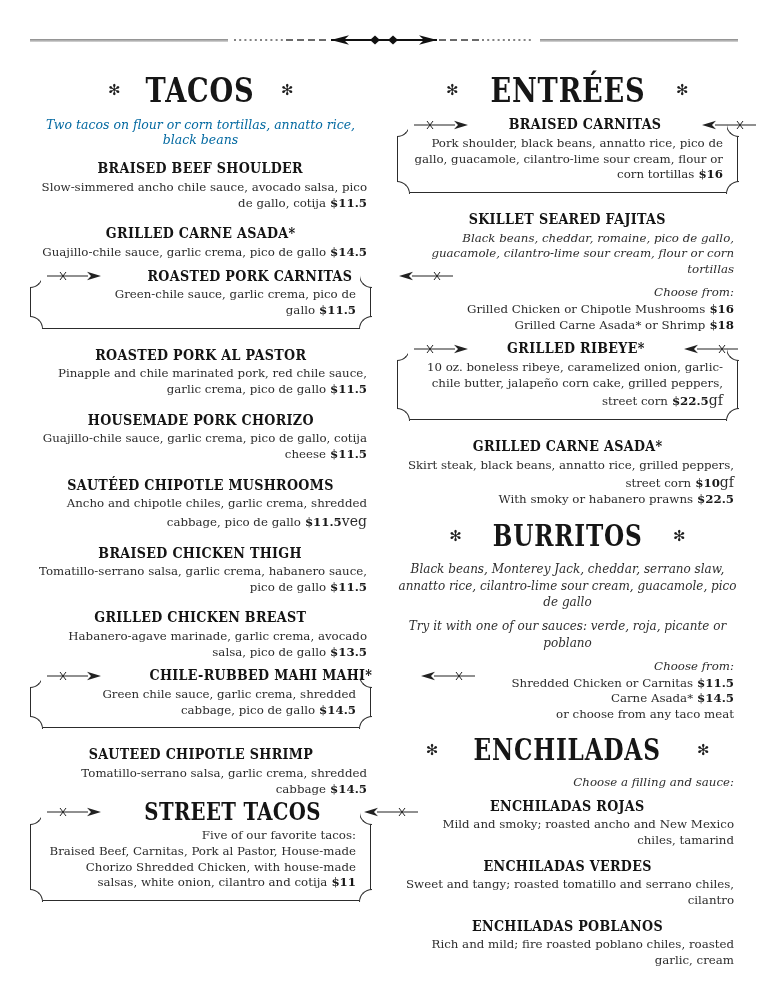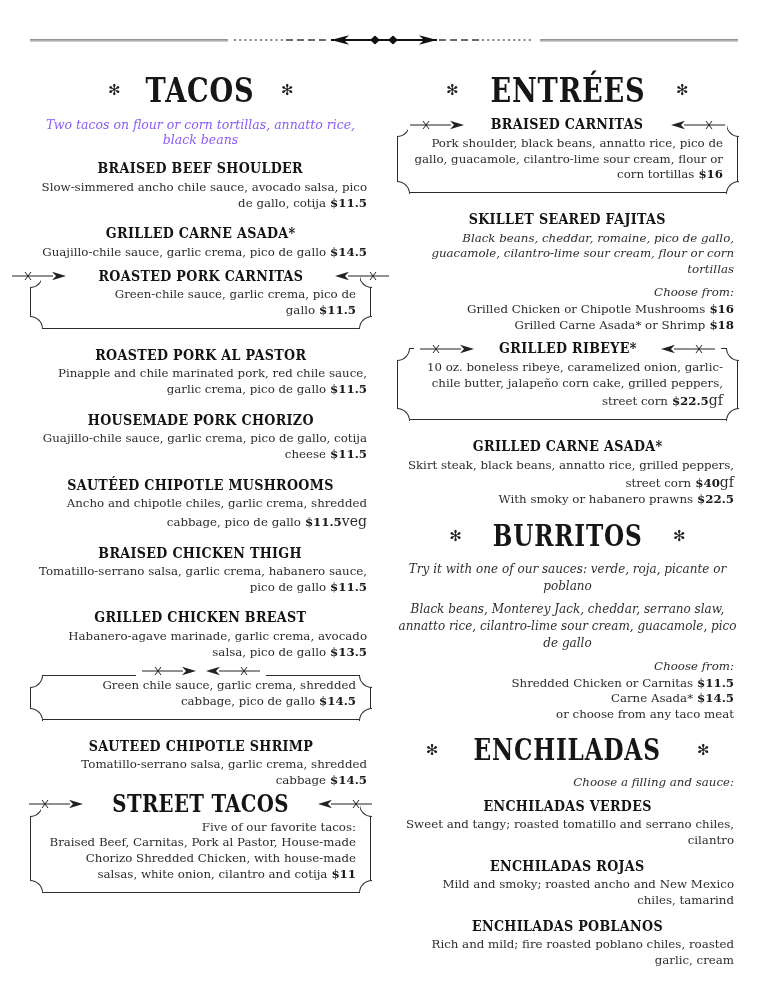--- a/index.html
+++ b/index.html
@@ -24,41 +24,41 @@
   .h1 { display:flex; justify-content:center; align-items:center; gap:12px; margin:2px 0 8px; }
   .h1 .htext {
     display:inline-block; transform:scaleX(.8); transform-origin:center;
     font-weight:bold; font-size:34px; letter-spacing:1px; color:#161616;
     font-family:"DejaVu Serif", serif; white-space:nowrap; line-height:1.1;
   }
   .h1.small .htext { font-size:29px; }
   .h1 .orn { font-size:15px; color:#1d1d1d; line-height:1; }
   .orn.flip { transform:scaleX(-1); display:inline-block; }
 
-  .subtitle { text-align:center; font-style:italic; font-size:12.5px; color:#8b5cf6; margin-bottom:12px; }
+  .subtitle { text-align:center; font-style:italic; font-size:12.5px; color:#0369a1; margin-bottom:12px; }
 
   
   .item { margin-bottom:13px; }
   .iname { text-align:center; margin-bottom:2px; line-height:1.15; }
   .iname .cond {
     display:inline-block; transform:scaleX(.82); transform-origin:center;
     font-weight:bold; font-size:15.5px; letter-spacing:.4px; color:#141414; white-space:nowrap;
   }
   .line { text-align:right; font-size:11.8px; line-height:1.34; color:#2c2c2c; padding:0 4px; }
   .line.it { font-style:italic; }
   .line.choose { font-style:italic; margin:7px 0 1px; }
   .price:not(:empty) { margin-left:4px; font-weight:bold; color:#191919; }
   .tag:not(:empty) { font-size:14px; color:#2c2c2c; }
 
   
   .plaque { position:relative; border:1.5px solid #2c2c2c; padding:2px 10px 9px; margin:15px 0 17px; }
   .plaque-head {
     position:relative; z-index:2; width:max-content; max-width:100%;
     margin:-12px auto 2px; background:#fff; padding:0 6px;
-    display:flex; align-items:center; justify-content:center; gap:10px;
+    display:flex; align-items:center; justify-content:flex-start; gap:24px;
   }
   .plaque-head .iname { margin:0; }
   .plaque.big .plaque-head { margin-top:-17px; }
   .plaque.big .iname .cond { font-size:24px; }
   .notch { position:absolute; width:13px; height:13px; background:#fff; border:0 solid #2c2c2c; z-index:1; }
   .notch.tl { top:-1.5px; left:-1.5px;  border-bottom-width:1.5px; border-right-width:1.5px; border-bottom-right-radius:100%; }
   .notch.tr { top:-1.5px; right:-1.5px; border-bottom-width:1.5px; border-left-width:1.5px;  border-bottom-left-radius:100%; }
   .notch.bl { bottom:-1.5px; left:-1.5px;  border-top-width:1.5px; border-right-width:1.5px; border-top-right-radius:100%; }
   .notch.br { bottom:-1.5px; right:-1.5px; border-top-width:1.5px; border-left-width:1.5px;  border-top-left-radius:100%; }
   .orn-arrow { flex:0 0 auto; }
@@ -171,20 +171,21 @@
 
       <div class="item plaque">
         <span class="notch tl"></span>
           <span class="notch tr"></span>
           <span class="notch bl"></span>
           <span class="notch br"></span>
         <div class="plaque-head">
           <svg class="orn-arrow" viewBox="0 0 54 10" width="54" height="10">
               <use href="#arrow-orn"></use>
             </svg>
+          <div class="iname"><span class="cond">CHILE-RUBBED MAHI MAHI*</span></div>
           <svg class="orn-arrow flip" viewBox="0 0 54 10" width="54" height="10">
               <use href="#arrow-orn"></use>
             </svg>
         </div>
         <div class="line"><span>Green chile sauce, garlic crema, shredded cabbage, pico de gallo</span><span class="price">$14.5</span></div>
       </div>
 
       <div class="item">
         <div class="iname"><span class="cond">SAUTEED CHIPOTLE SHRIMP</span></div>
         <div class="line"><span>Tomatillo-serrano salsa, garlic crema, shredded cabbage</span><span class="price">$14.5</span></div>
@@ -254,53 +255,53 @@
           <div class="iname"><span class="cond">GRILLED RIBEYE*</span></div>
           <svg class="orn-arrow flip" viewBox="0 0 54 10" width="54" height="10">
               <use href="#arrow-orn"></use>
             </svg>
         </div>
         <div class="line"><span>10 oz. boneless ribeye, caramelized onion, garlic-chile butter, jalapeño corn cake, grilled peppers, street corn</span><span class="price">$22.5</span><span class="tag">gf</span></div>
       </div>
 
       <div class="item">
         <div class="iname"><span class="cond">GRILLED CARNE ASADA*</span></div>
-        <div class="line"><span>Skirt steak, black beans, annatto rice, grilled peppers, street corn</span><span class="price">$40</span><span class="tag">gf</span></div>
+        <div class="line"><span>Skirt steak, black beans, annatto rice, grilled peppers, street corn</span><span class="price">$10</span><span class="tag">gf</span></div>
         <div class="line"><span>With smoky or habanero prawns</span><span class="price">$22.5</span></div>
       </div>
 
       <div>
         <div class="h1 small">
           <span class="orn">✻</span>
           <span class="htext">BURRITOS</span>
           <span class="orn flip">✻</span>
         </div>
+        <div class="block-desc">Black beans, Monterey Jack, cheddar, serrano slaw, annatto rice, cilantro-lime sour cream, guacamole, pico de gallo</div>
         <div class="block-desc">Try it with one of our sauces: verde, roja, picante or poblano</div>
-        <div class="block-desc">Black beans, Monterey Jack, cheddar, serrano slaw, annatto rice, cilantro-lime sour cream, guacamole, pico de gallo</div>
         <div class="line choose"><span>Choose from:</span></div>
         <div class="line"><span>Shredded Chicken or Carnitas</span><span class="price">$11.5</span></div>
         <div class="line"><span>Carne Asada*</span><span class="price">$14.5</span></div>
         <div class="line"><span>or choose from any taco meat</span></div>
       </div>
 
       <div>
         <div class="h1 small" style="margin-top:12px">
           <span class="orn">✻</span>
           <span class="htext">ENCHILADAS</span>
           <span class="orn flip">✻</span>
         </div>
         <div class="line choose" style="margin-bottom:6px"><span>Choose a filling and sauce:</span></div>
 
         <div class="variant">
+          <div class="iname"><span class="cond">ENCHILADAS ROJAS</span></div>
+          <div class="line"><span>Mild and smoky; roasted ancho and New Mexico chiles, tamarind</span></div>
+        </div>
+        <div class="variant">
           <div class="iname"><span class="cond">ENCHILADAS VERDES</span></div>
           <div class="line"><span>Sweet and tangy; roasted tomatillo and serrano chiles, cilantro</span></div>
-        </div>
-        <div class="variant">
-          <div class="iname"><span class="cond">ENCHILADAS ROJAS</span></div>
-          <div class="line"><span>Mild and smoky; roasted ancho and New Mexico chiles, tamarind</span></div>
         </div>
         <div class="variant">
           <div class="iname"><span class="cond">ENCHILADAS POBLANOS</span></div>
           <div class="line"><span>Rich and mild; fire roasted poblano chiles, roasted garlic, cream</span></div>
         </div>
 
       </div>
     </div>
   </div>
 

